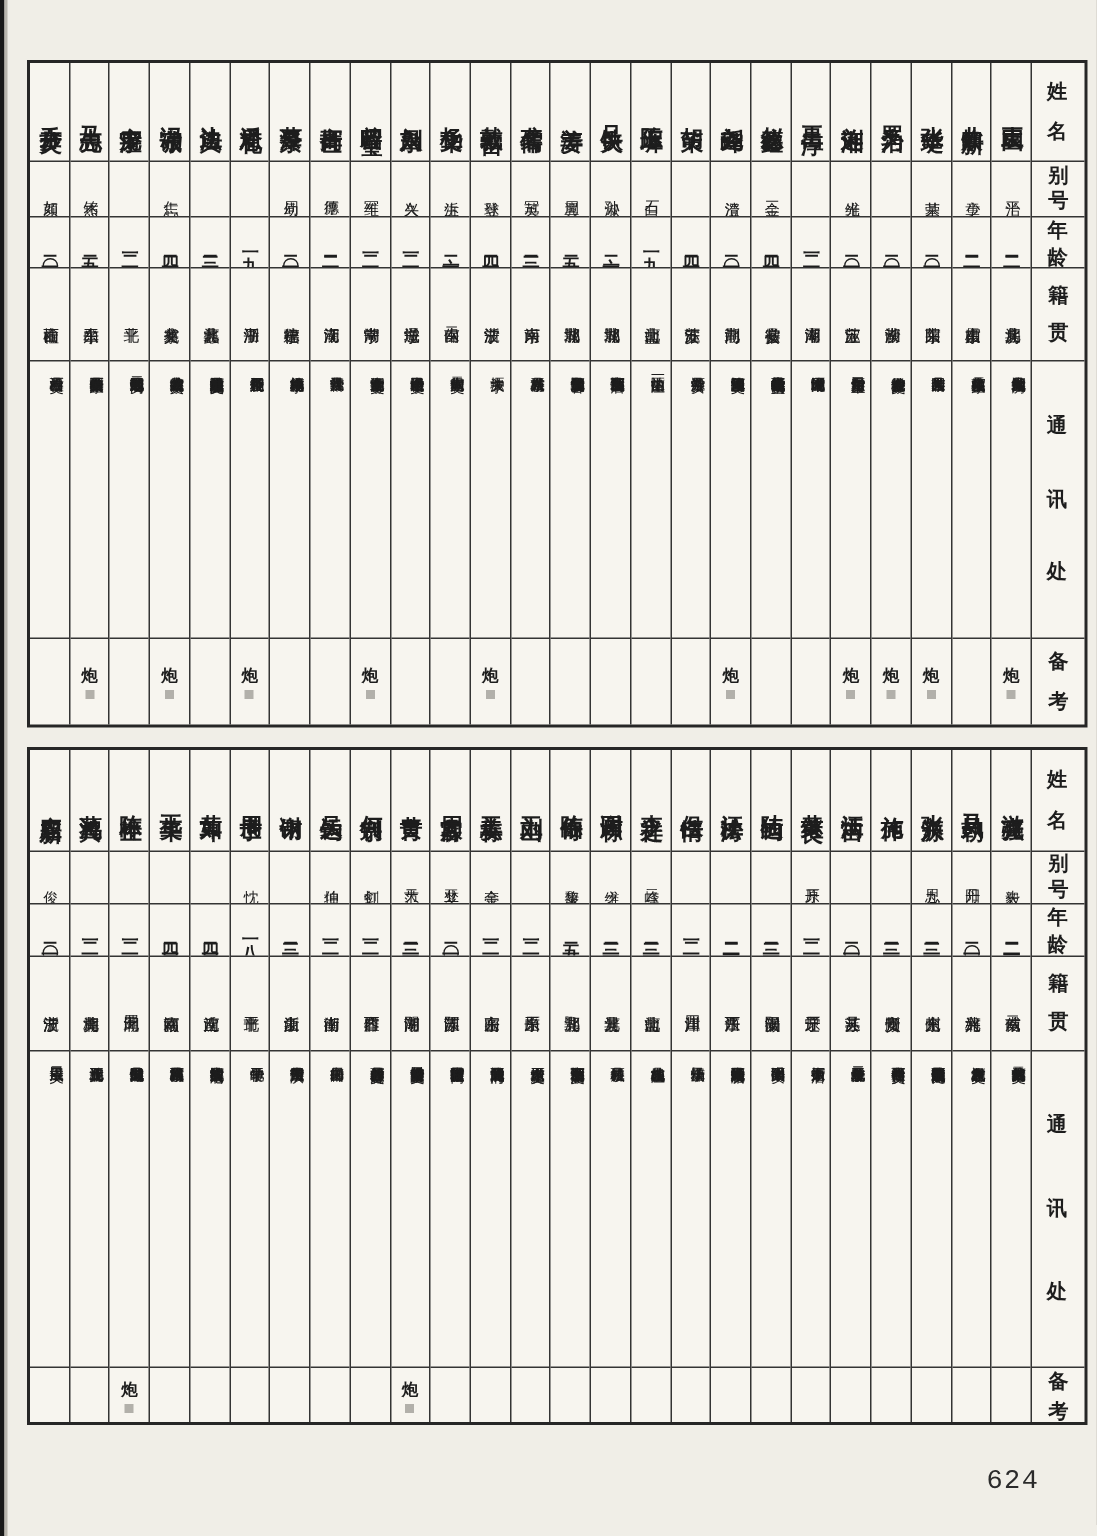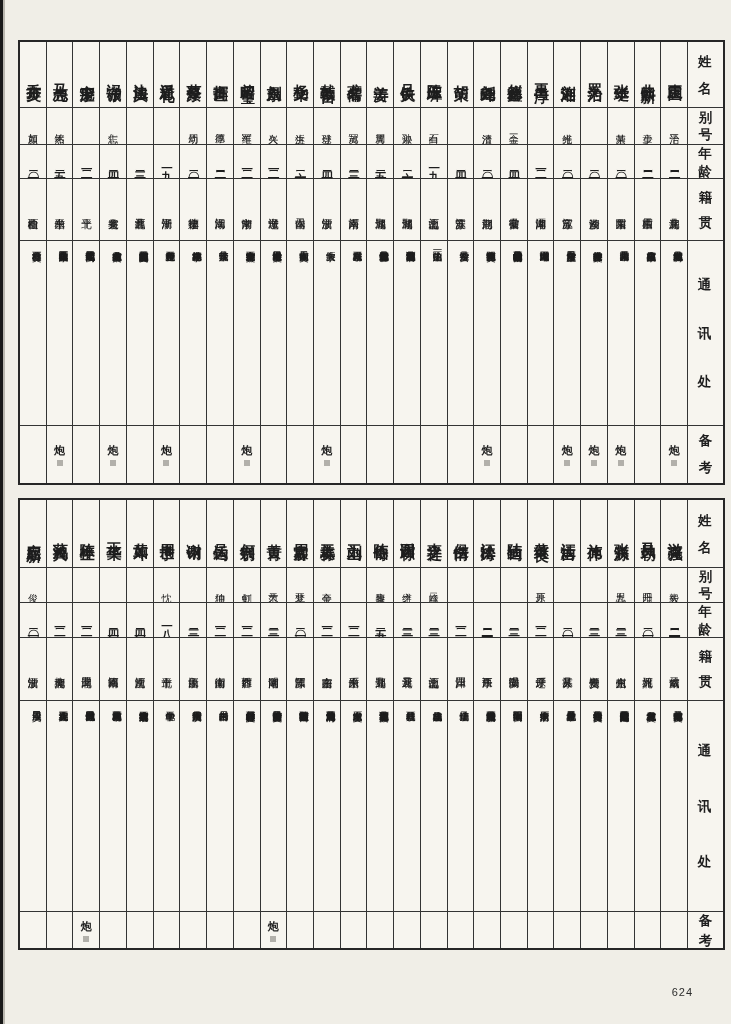--- a/index.html
+++ b/index.html
@@ -26,22 +26,22 @@
   .remark .sub{width:6px;height:6px;background:#8d8a84;opacity:.65;}
   
   .s1 .name{height:66px}.s1 .alias{height:37px}.s1 .age{height:34px}
   .s1 .native{height:62px}.s1 .address{height:185px}.s1 .remark{height:57px}
   
   .s2 .name{height:68px}.s2 .alias{height:35px}.s2 .age{height:35px}
   .s2 .native{height:63px}.s2 .address{height:211px}.s2 .remark{height:36px}
   
   .hcol .cell{display:flex;flex-direction:column;justify-content:space-evenly;align-items:center;
               font-weight:700;font-size:13.5px;}
-  .pagenum{position:absolute;right:38px;bottom:26px;font-family:Liberation Sans, sans-serif;
-           font-size:11px;color:#2b2b2b;letter-spacing:1px;margin-left:23px;}
+  .pagenum{position:absolute;right:38px;bottom:26px;font-family:Liberation Mono, monospace;
+           font-size:18px;color:#2b2b2b;letter-spacing:1px;margin-left:23px;}
 </style>
 </head>
 <body>
 
 <div class="scan">
   <div class="scan-edge"></div>
   <div class="scan-edge2"></div>
   <div class="tablewrap">
     <div class="sec s1">
         <div class="col hcol">

